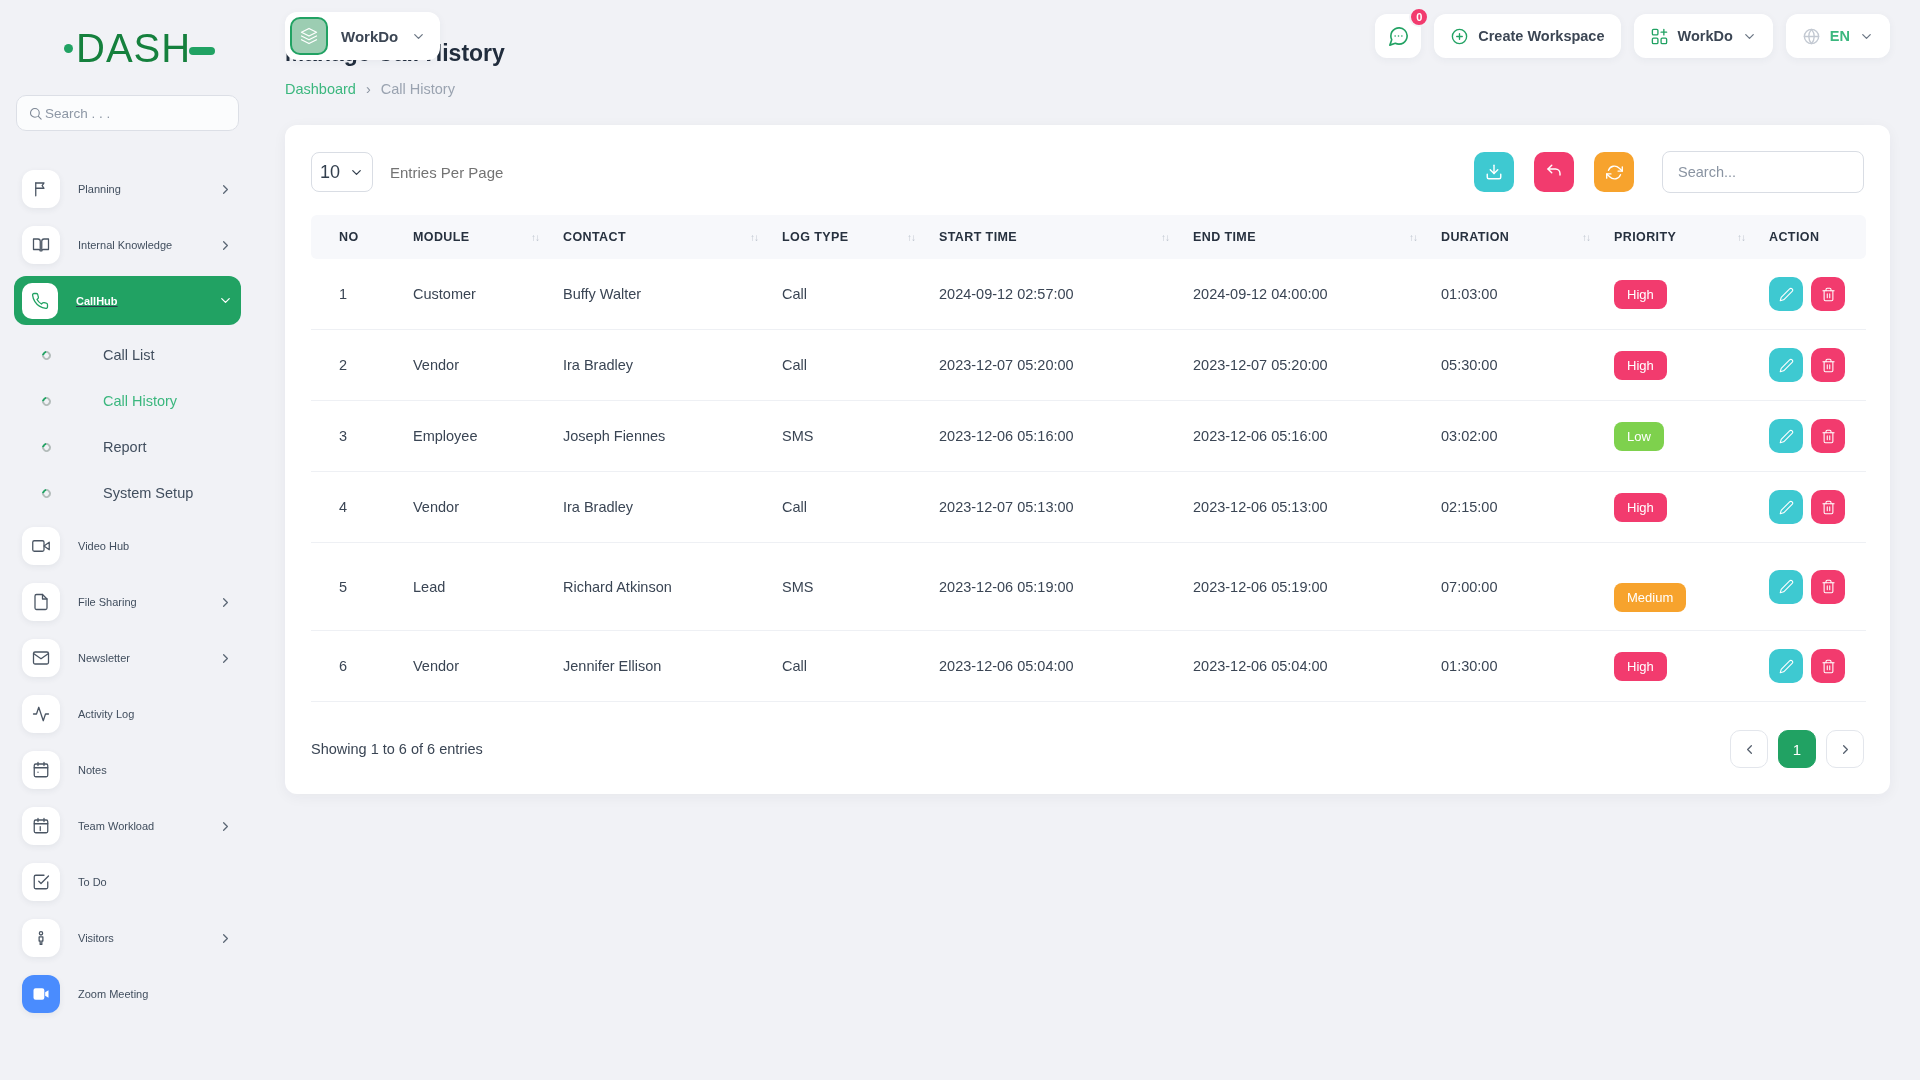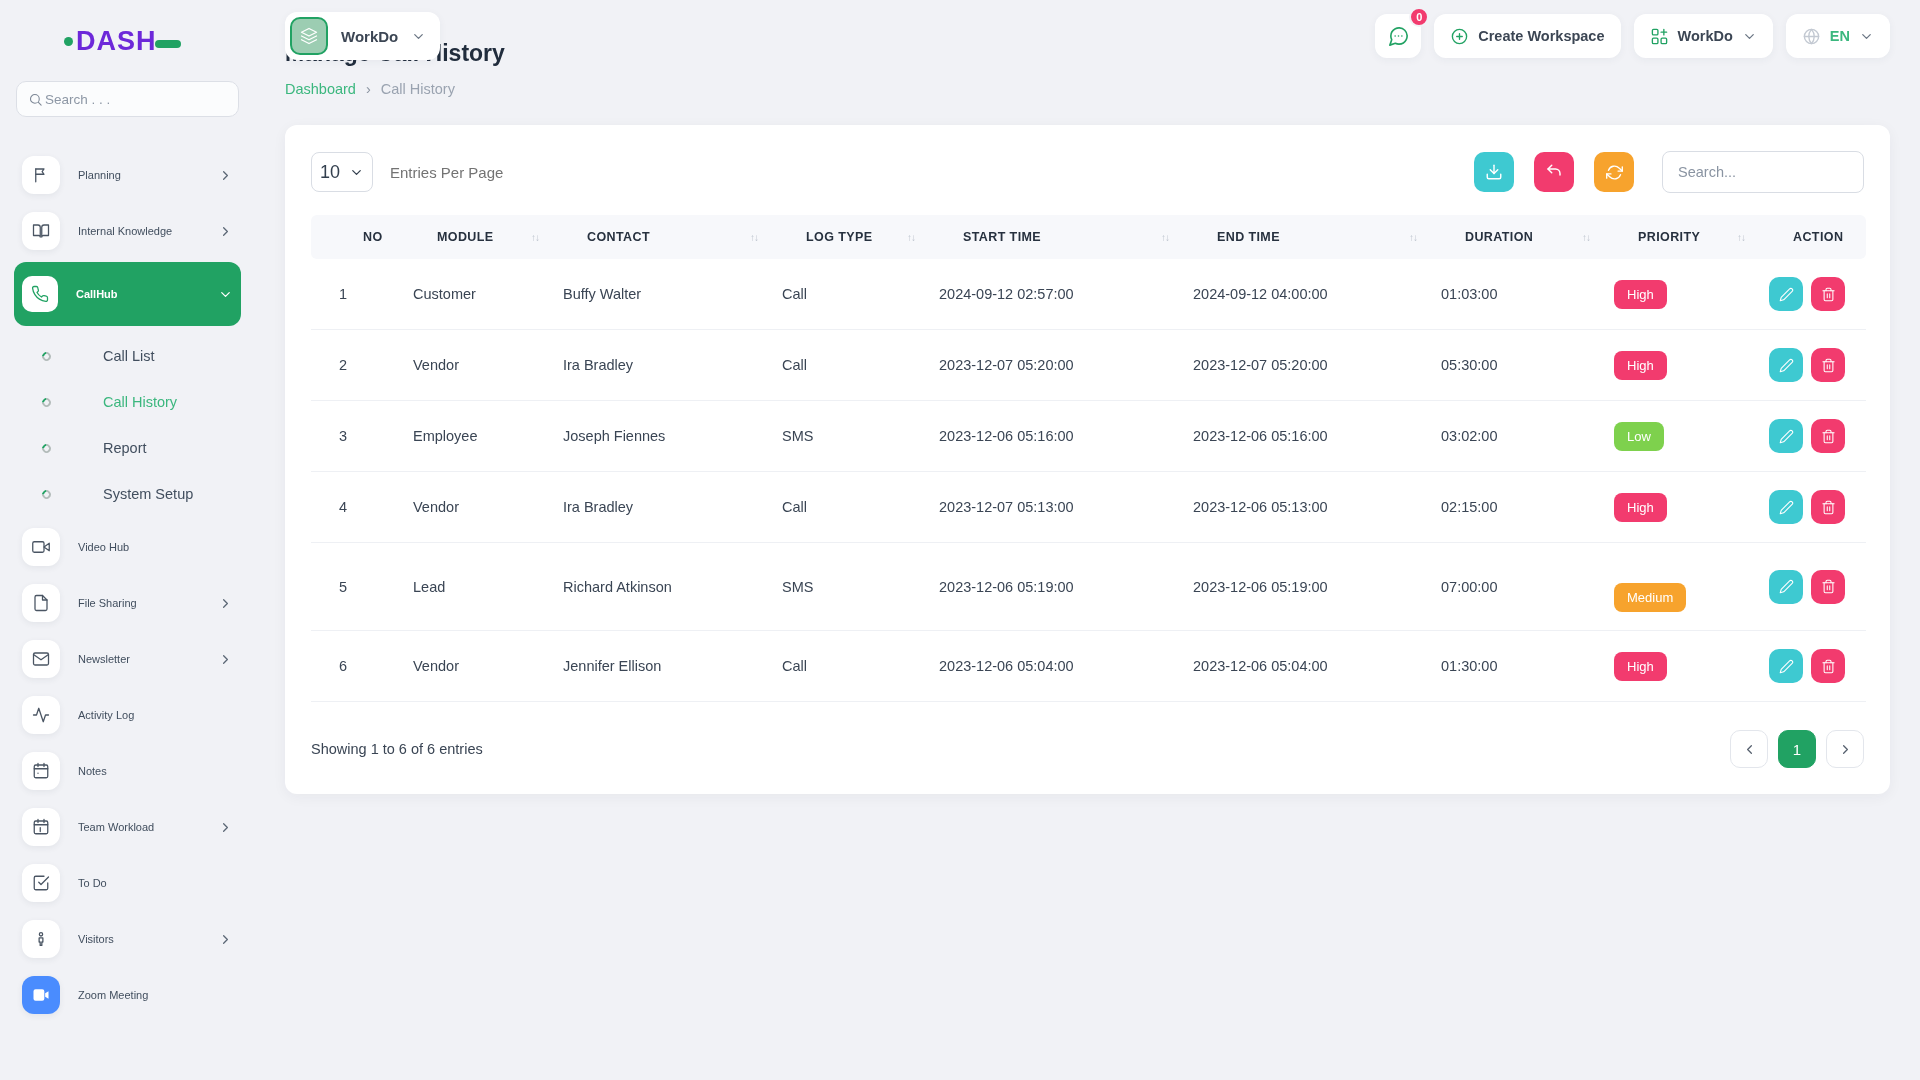--- a/index.html
+++ b/index.html
@@ -3,34 +3,34 @@
 <meta charset="utf-8">
 <style>
   * { box-sizing: border-box; }
   html,body { margin:0; padding:0; width:1920px; height:1080px; overflow:hidden;
     background:#f1f2f6; font-family:"Liberation Sans", sans-serif; color:#2c3a4b; }
 
   
   .sidebar { position:fixed; left:0; top:0; width:255px; height:1080px; padding:0 14px; }
   .logo { display:flex; align-items:center; margin:26px 0 24px 50px; }
   .logo-dot { width:9px; height:9px; border-radius:50%; background:var(--primary-green,#21a263); margin-right:3px; }
-  .logo-text { font-size:27px; font-weight:700; letter-spacing:1px; color:#6d28d9; }
+  .logo-text { font-size:40px; font-weight:400; letter-spacing:1px; color:#15803d; }
   .logo-dash { width:26px; height:8px; border-radius:4px; background:var(--primary-green,#21a263); margin-left:-2px; margin-top:4px; }
   .side-search { display:flex; align-items:center; gap:0; height:36px; border:1px solid #dcdfe6;
     border-radius:10px; background:#fbfcfd; padding:0 11px; margin:0 2px 30px 2px; color:#7d8796;justify-content:space-between; }
   .side-search input { border:none; outline:none; background:transparent; font-size:13.5px; color:#5d6876; width:100%;
     font-family:"Liberation Sans", sans-serif; }
   .side-search input::placeholder { color:#8d97a5; }
   .side-item { display:flex; align-items:center; height:56px; padding:0 8px; cursor:pointer; }
   .side-icon { width:38px; height:38px; min-width:38px; background:#fff; border-radius:12px; display:flex; align-items:center;
     justify-content:center; color:#4a5563; box-shadow:0 2px 6px rgba(40,50,70,.07); }
   .side-icon.zoom-blue { background:var(--zoom-blue,#4a8cfe); color:#fff; }
   .side-label { margin-left:18px; font-size:11px; color:#414e5e; font-weight:500; }
   .side-chev { margin-left:auto; color:#5b6775; display:flex; }
-  .side-item.active { background:var(--primary-green,#21a263); border-radius:12px; height:64px; margin:3px 0; }
+  .side-item.active { background:var(--primary-green,#21a263); border-radius:12px; height:49px; margin:3px 0;text-decoration:underline; }
   .side-item.active .side-icon { width:36px; height:36px; min-width:36px; border-radius:10px; color:var(--primary-green,#21a263); box-shadow:none; }
   .side-item.active .side-label { color:#fff; font-weight:700; }
   .side-item.active .side-chev { color:#fff; }
   .submenu { padding:4px 0 2px; }
   .sub-item { display:flex; align-items:center; height:46px; padding-left:28px; cursor:pointer;gap:36px; }
   .sub-bullet { width:9px; height:9px; border:2px solid #b3bcba; border-radius:50%;
     border-top-color:var(--primary-green,#21a263); transform:rotate(-45deg); }
   .sub-label { margin-left:16px; font-size:14.5px; color:#414e5e; }
   .sub-item.active .sub-label { color:var(--link-green,#3bb77e); }
 
@@ -76,21 +76,21 @@
   .tool-btn.orange { background:var(--orange,#f7a32d); }
   .search-input { width:202px; height:42px; border:1px solid #d9dde4; border-radius:8px; padding:0 15px; font-size:14.5px;
     color:#55606e; margin-left:8px; background:#fff; outline:none; font-family:"Liberation Sans", sans-serif; }
   .search-input::placeholder { color:#8a94a2; }
 
   table { width:100%; border-collapse:collapse; table-layout:fixed; }
   thead th { background:#f7f8fb; padding:15px 14px 15px 10px; }
   thead th:first-child { padding-left:28px; border-radius:6px 0 0 6px; }
   thead th:last-child { border-radius:0 6px 6px 0; }
   .th-inner { display:flex; align-items:center; justify-content:space-between; font-size:12.5px; font-weight:700;
-    color:#27313f; letter-spacing:.4px; white-space:nowrap; text-align:left;margin-left:24px; }
+    color:#27313f; letter-spacing:.4px; white-space:nowrap; text-align:left; }
   .sort-ic { font-size:10px; color:#bcc3cd; letter-spacing:-1px; font-weight:400; }
   tbody td { padding:18px 10px; font-size:14.5px; color:#3a4554; border-bottom:1px solid #eef0f4; white-space:nowrap;
     overflow:hidden; }
   tbody td:first-child { padding-left:28px; }
   .badge { display:inline-block; min-width:48px; text-align:center; padding:7px 13px; border-radius:8px; color:#fff;
     font-size:13px; font-weight:500; }
   .badge.high { background:var(--pink,#f23b6e); }
   .badge.medium { background:var(--orange,#f7a32d);margin-top:22px; }
   .badge.low { background:var(--low-green,#7ed14d); }
   .act-btn { width:34px; height:34px; border-radius:10px; border:none; color:#fff; display:inline-flex; align-items:center;

